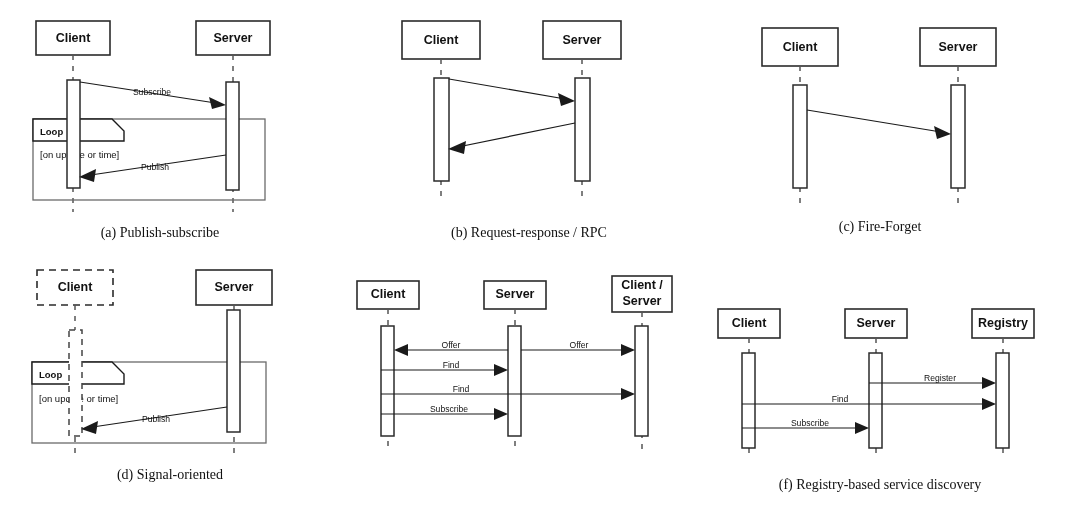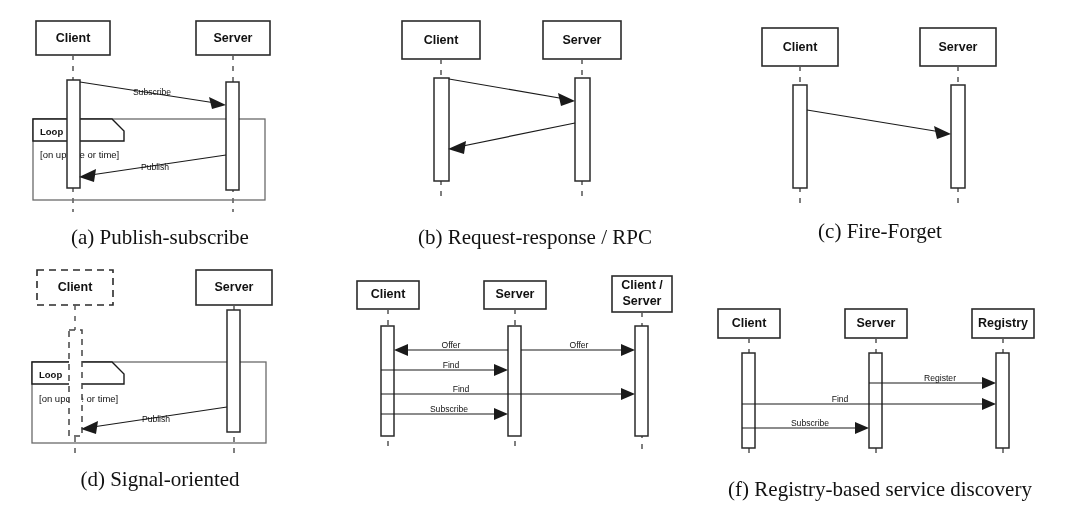--- a/index.html
+++ b/index.html
@@ -3,21 +3,21 @@
 <meta charset="utf-8">
 <style>
   html,body{margin:0;padding:0;background:#ffffff;}
   body{width:1080px;height:517px;position:relative;
        font-family:"Liberation Sans", sans-serif;color:#000;}
   #figure{position:absolute;left:0;top:0;width:1080px;height:517px;}
   .panel{position:absolute;}
   .caption{
     position:absolute;text-align:center;
     font-family:"Liberation Serif", serif;
-    font-size:21px;color:#111;white-space:nowrap;
+    font-size:14px;color:#111;white-space:nowrap;
   }
   svg{display:block;overflow:visible;}
   .lifeline-box{fill:#ffffff;stroke:#2b2b2b;stroke-width:1.6;}
   .lifeline-box.dashed{stroke-dasharray:7 5;}
   .lifeline-label{
     font-family:"Liberation Sans", sans-serif;
     font-weight:bold;font-size:12.5px;fill:#111;
     text-anchor:middle;dominant-baseline:middle;
   }
   .lifeline-dash{stroke:#555;stroke-width:1.5;stroke-dasharray:5 6;fill:none;}
@@ -87,21 +87,21 @@
       <rect class="activation" x="217" y="78" width="15" height="103"></rect>
 
       <line class="msg-line" x1="91" y1="79" x2="213" y2="100"></line>
       <polygon class="msg-head" points="217,101 200,93 203,106"></polygon>
       <text class="msg-label" x="152" y="84"></text>
 
       <line class="msg-line" x1="217" y1="123" x2="95" y2="148"></line>
       <polygon class="msg-head" points="90,149 108,141 106,154"></polygon>
       <text class="msg-label" x="155" y="131"></text>
     </svg>
-    <div class="caption" style="left:12px;top:225px;width:330px;font-family:Liberation Serif, serif;">(b) Request-response / RPC</div>
+    <div class="caption" style="left:6px;top:225px;width:330px;font-family:Liberation Serif, serif;">(b) Request-response / RPC</div>
   </div>
 
   <div class="panel" style="left:730px;top:0px;">
     <svg width="300" height="220" viewBox="0 0 300 220">
       <rect class="lifeline-box" x="32" y="28" width="76" height="38"></rect>
       <text class="lifeline-label" x="70" y="48">Client</text>
       <rect class="lifeline-box" x="190" y="28" width="76" height="38"></rect>
       <text class="lifeline-label" x="228" y="48">Server</text>
       <line class="lifeline-dash" x1="70" y1="66" x2="70" y2="207"></line>
       <line class="lifeline-dash" x1="228" y1="66" x2="228" y2="207"></line>
@@ -125,21 +125,21 @@
       <rect class="frame-box" x="32" y="100" width="234" height="81"></rect>
       <path class="frame-tab" d="M32,100 L112,100 L124,112 L124,122 L32,122 Z"></path>
       <text class="frame-tab-label" x="39" y="116">Loop</text>
       <text class="frame-guard" x="39" y="140">[on update or time]</text>
       <rect class="activation dashed" x="69" y="68" width="13" height="106"></rect>
       <rect class="activation" x="227" y="48" width="13" height="122"></rect>
       <line class="msg-line" x1="227" y1="145" x2="86" y2="166"></line>
       <polygon class="msg-head" points="81,167 98,159 96,172"></polygon>
       <text class="msg-label" x="156" y="160">Publish</text>
     </svg>
-    <div class="caption" style="left:0px;top:205px;width:320px;">(d) Signal-oriented</div>
+    <div class="caption" style="left:0px;top:205px;width:320px;padding-left:10px;">(d) Signal-oriented</div>
   </div>
 
   <div class="panel" style="left:350px;top:276px;">
     <svg width="340" height="180" viewBox="0 0 340 180">
       <rect class="lifeline-box" x="7" y="5" width="62" height="28"></rect>
       <text class="lifeline-label" x="38" y="19">Client</text>
       <rect class="lifeline-box" x="134" y="5" width="62" height="28"></rect>
       <text class="lifeline-label" x="165" y="19">Server</text>
       <rect class="lifeline-box" x="262" y="0" width="60" height="36"></rect>
       <text class="lifeline-label" x="292" y="10">Client /</text>

